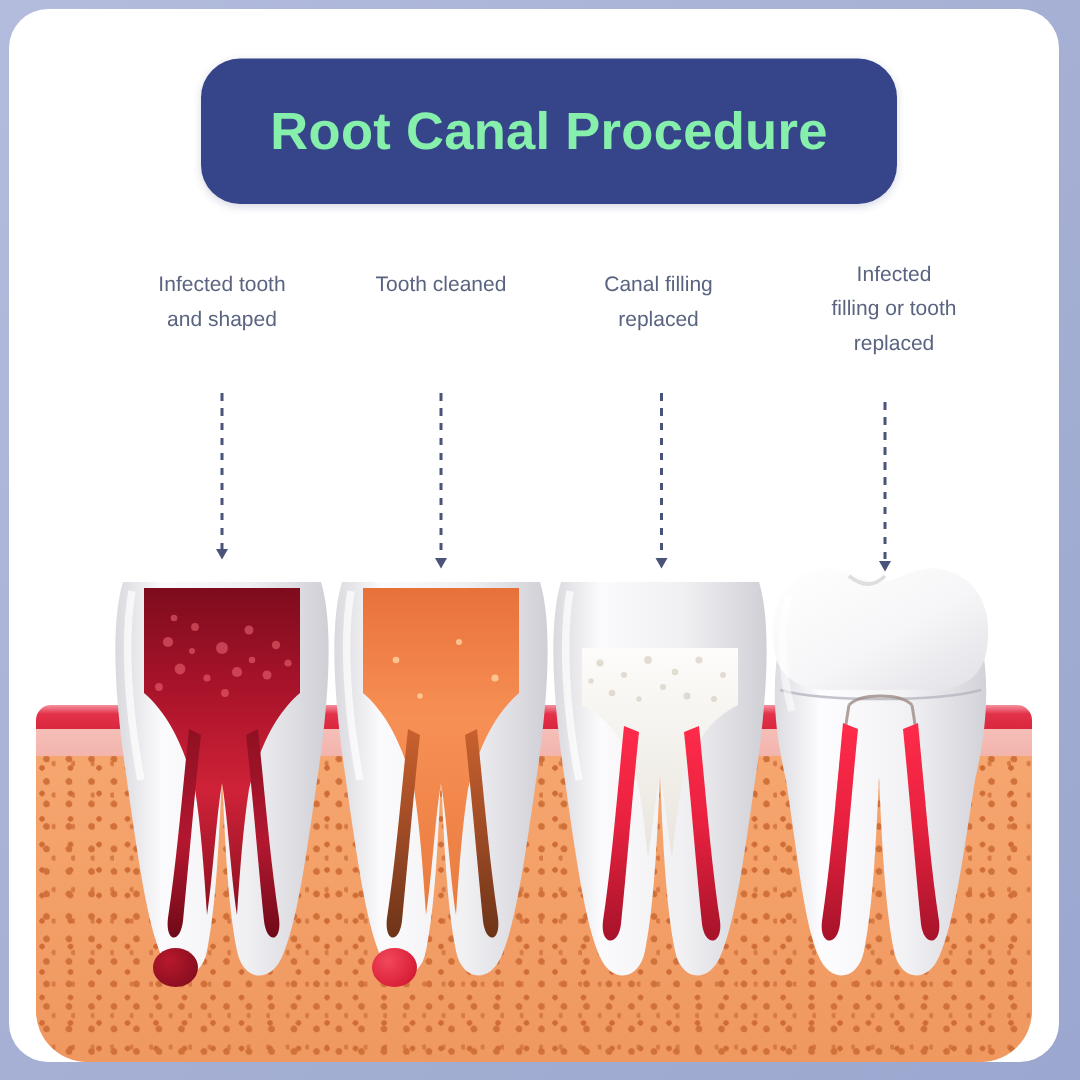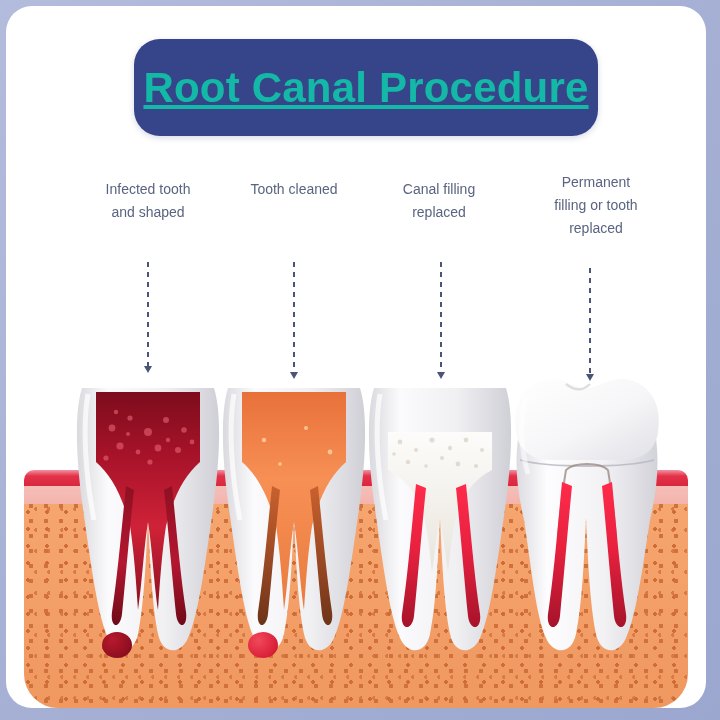--- a/index.html
+++ b/index.html
@@ -23,22 +23,22 @@
   }
 
   
   .banner{
     position:absolute;left:128px;top:33px;width:464px;height:97px;
     background:#36458a;border-radius:26px;
     display:flex;align-items:center;justify-content:center;
     box-shadow:0 2px 6px rgba(40,50,110,.18);
   }
   .banner-title{
-    color:#14b8a6;font-size:42px;font-weight:600;letter-spacing:.2px;
-    text-align:center;white-space:nowrap;text-decoration:underline;
+    color:#86efac;font-size:35px;font-weight:600;letter-spacing:.2px;
+    text-align:center;white-space:nowrap;
   }
 
   
   .label{
     position:absolute;text-align:center;
     color:#5a6480;font-size:14px;line-height:23px;font-weight:400;
   }
 
   
   .leader{position:absolute;width:2px;background:transparent;}
@@ -111,21 +111,21 @@
     <div class="label" style="left:208px;top:172px;width:160px;">
       <div>Tooth cleaned</div>
     </div>
 
     <div class="label" style="left:358px;top:172px;width:150px;">
       <div>Canal filling</div>
       <div>replaced</div>
     </div>
 
     <div class="label" style="left:500px;top:165px;width:180px;">
-      <div>Permanent</div>
+      <div>Infected</div>
       <div>filling or tooth</div>
       <div>replaced</div>
     </div>
 
     <div class="leader" style="left:141px;top:256px;height:106px;">
       <div class="dash"></div>
       <div class="arrow"></div>
     </div>
     <div class="leader" style="left:287px;top:256px;height:112px;">
       <div class="dash"></div>

